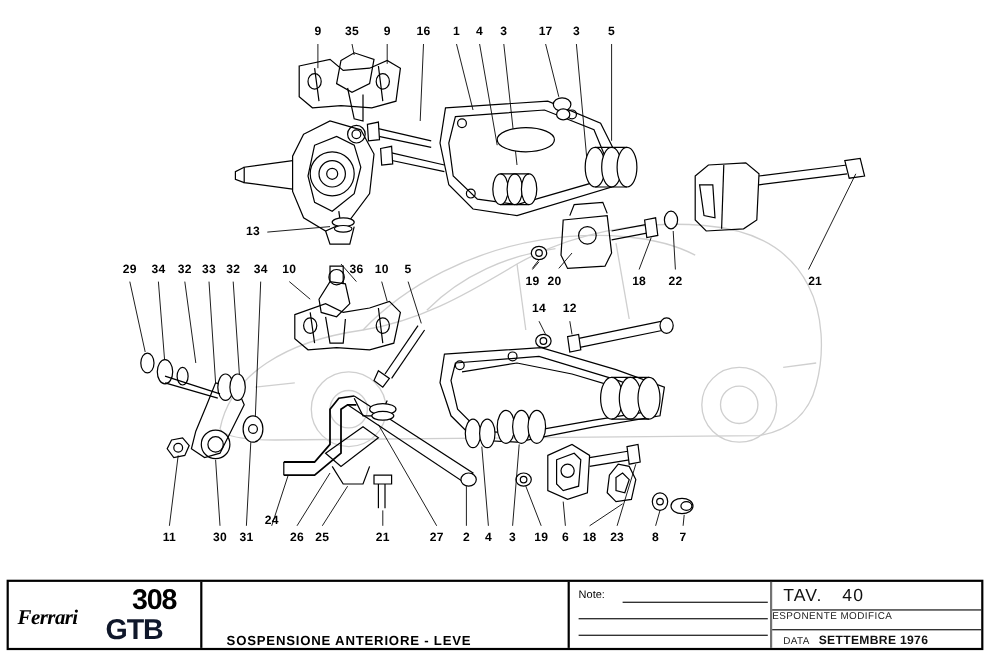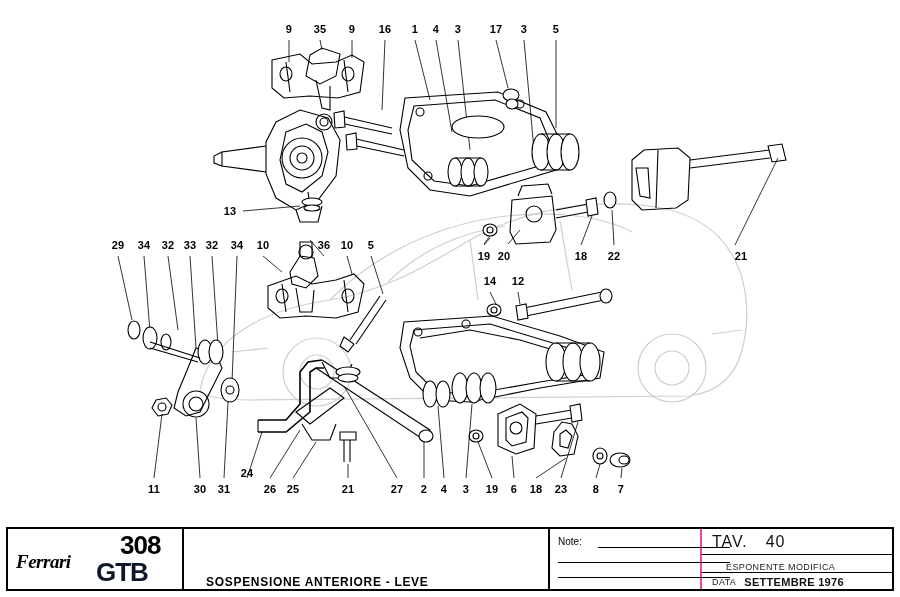--- a/index.html
+++ b/index.html
@@ -100,22 +100,22 @@
     align-items: flex-end;
     padding-left: 22px;
   }
   #tb-title .t {
     font-size: 12px;
     font-weight: 700;
     letter-spacing: 0.7px;
     color: #000;
   }
   #tb-note {
-    width: 152px;
-    border-right: 2px solid #ec4899;
+    width: 184px;
+    border-right: 2px solid #737373;
     box-sizing: border-box;
     padding: 6px 8px 20px 8px;
     position: relative;
   }
   #tb-note .note-label {
     font-size: 10px;
     color: #000;
     position: absolute;
     left: 8px;
     top: 7px;
@@ -145,22 +145,22 @@
   }
   #tb-tav .tav {
     font-size: 16px;
     font-weight: 400;
     letter-spacing: 1px;
   }
   #tb-esp {
     height: 18px;
     border-bottom: 1px solid #000;
     display: flex;
-    align-items: flex-end;
-    padding-left: 24px;
+    align-items: flex-start;
+    padding-left: 0;
     box-sizing: border-box;
   }
   #tb-esp .lbl {
     font-size: 9px;
     letter-spacing: 0.4px;
     color: #222;
   }
   #tb-data {
     height: 18px;
     display: flex;

